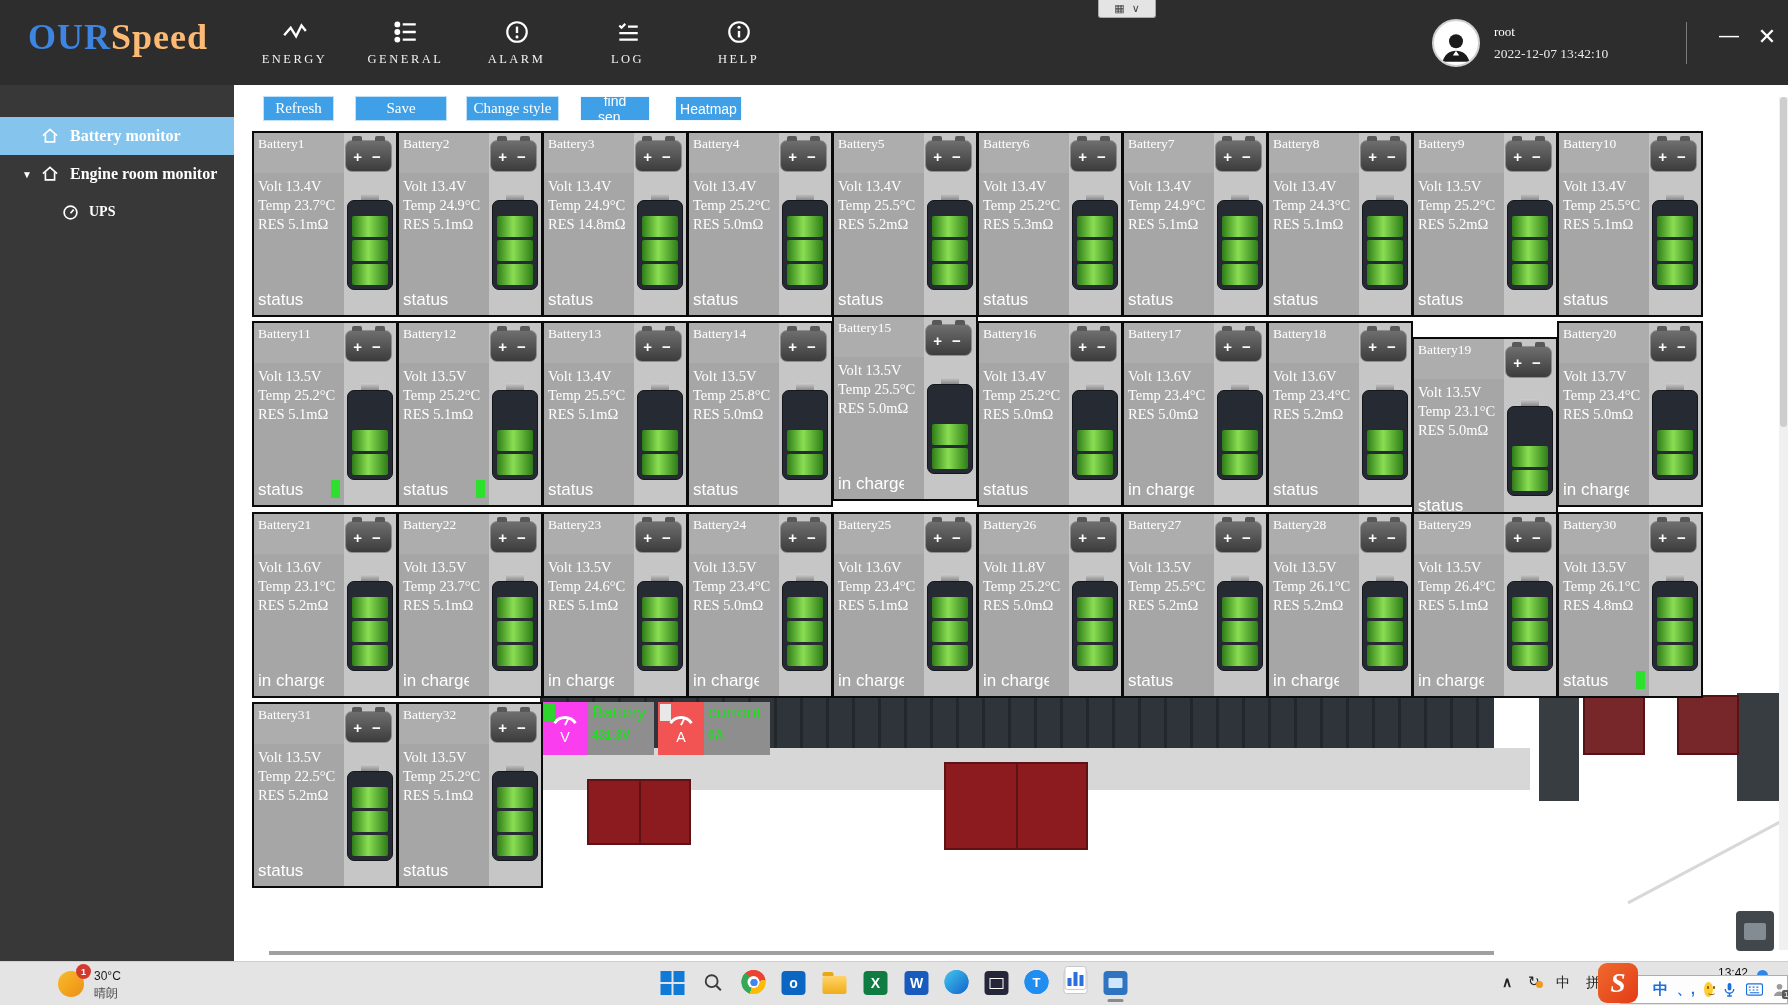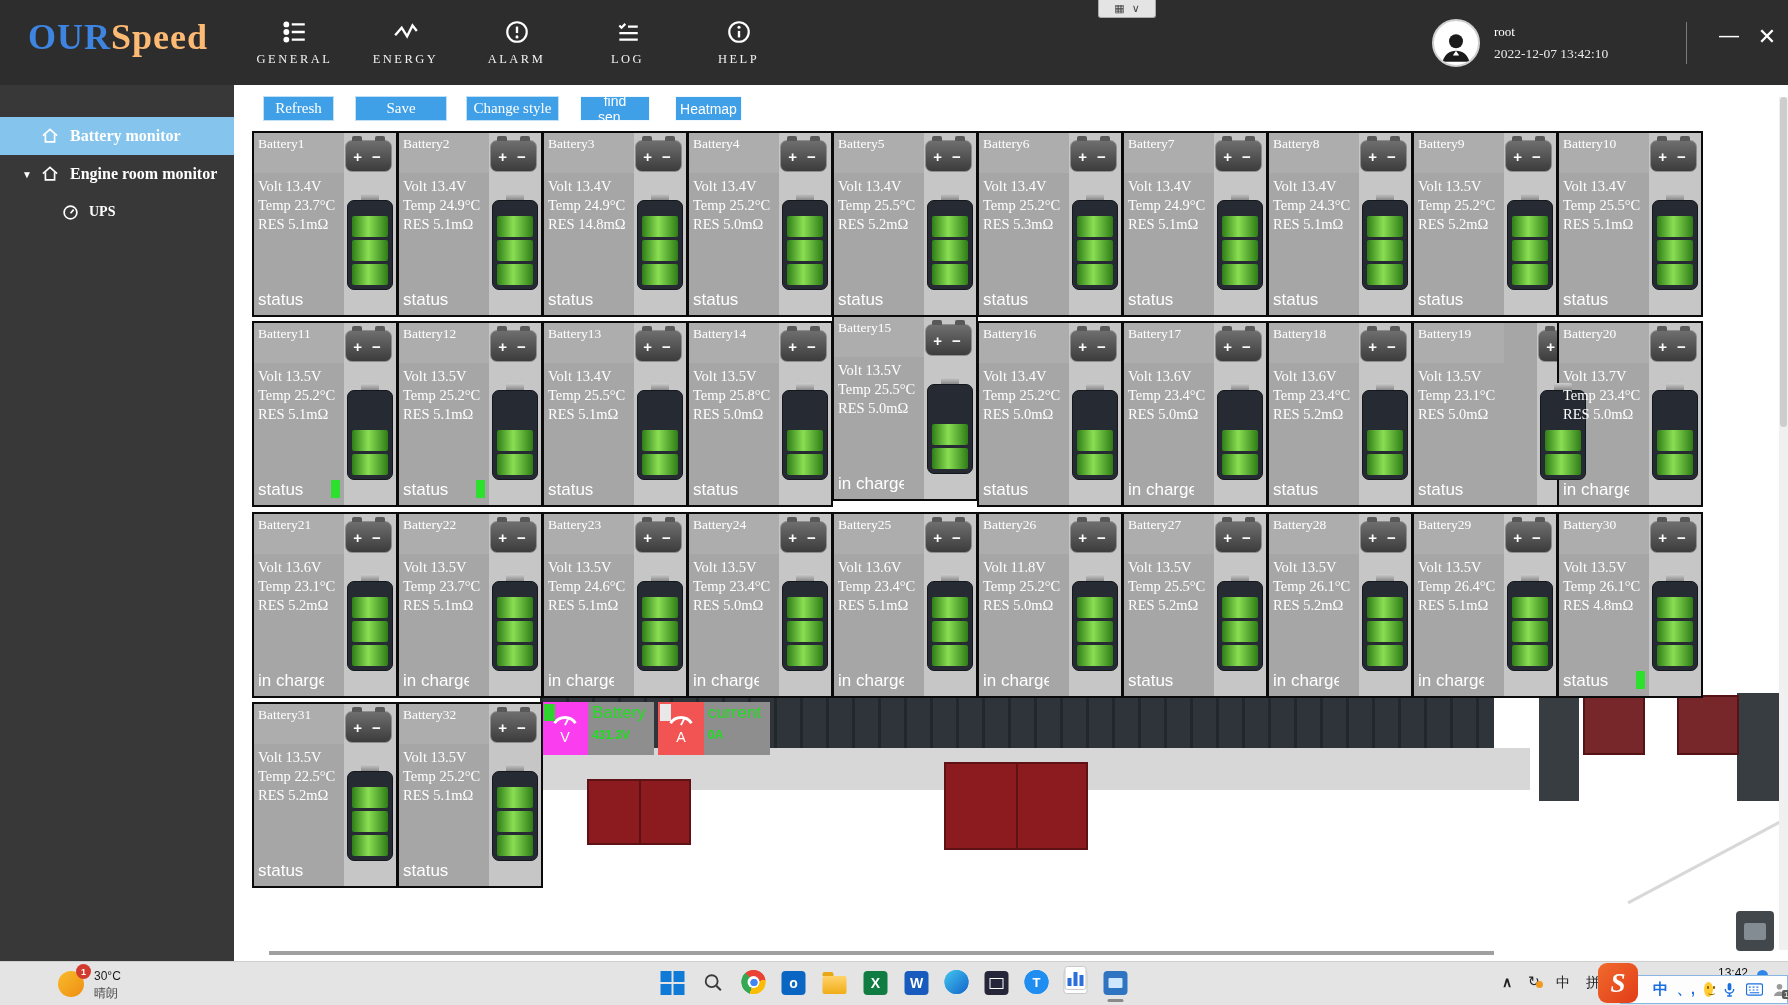--- a/index.html
+++ b/index.html
@@ -146,37 +146,37 @@
 <div class="screen">
 
   <header class="topbar">
     <div class="logo">
       <span class="lg-b">OUR</span><span class="lg-w">Speed</span>
     </div>
     <nav class="tabs" id="tabs">
         <div class="tab">
           <span class="tab-ic">
             <svg viewBox="0 0 24 24" width="26" height="26">
+              <path d="M2 15 L8 8 L13 16 L18 6 L22 11" stroke="#fff" stroke-width="2.2" fill="none"></path>
+            </svg>
+          </span>
+          <span class="tab-label">ENERGY</span>
+        </div>
+        <div class="tab">
+          <span class="tab-ic">
+            <svg viewBox="0 0 24 24" width="26" height="26">
               <g stroke="#fff" stroke-width="2.2" fill="#fff">
                 <circle cx="4" cy="5" r="1.6"></circle>
                 <circle cx="4" cy="12" r="1.6"></circle>
                 <circle cx="4" cy="19" r="1.6"></circle>
                 <path d="M9 5h12M9 12h12M9 19h12" fill="none"></path>
               </g>
             </svg>
           </span>
           <span class="tab-label">GENERAL</span>
-        </div>
-        <div class="tab">
-          <span class="tab-ic">
-            <svg viewBox="0 0 24 24" width="26" height="26">
-              <path d="M2 15 L8 8 L13 16 L18 6 L22 11" stroke="#fff" stroke-width="2.2" fill="none"></path>
-            </svg>
-          </span>
-          <span class="tab-label">ENERGY</span>
         </div>
         <div class="tab">
           <span class="tab-ic">
             <svg viewBox="0 0 24 24" width="26" height="26">
               <circle cx="12" cy="12" r="9" stroke="#fff" stroke-width="2" fill="none"></circle>
               <path d="M12 7v6" stroke="#fff" stroke-width="2.2"></path>
               <circle cx="12" cy="16.5" r="1.4" fill="#fff"></circle>
             </svg>
           </span>
           <span class="tab-label">ALARM</span>
@@ -693,21 +693,21 @@
       <div class="cap"></div>
       <div class="body">
               <div class="seg"></div>
               <div class="seg"></div>
             </div>
     </div>
     <div class="status">status</div>
 
   </div>
 
-  <div class="card" style="left: 1160px; top: 190px; padding-left: 33px;">
+  <div class="card" style="left: 1160px; top: 206px;">
     <div class="rightcol"></div>
     <div class="titleband"></div>
     <div class="title">Battery19</div>
     <div class="term">+ −</div>
     <div class="vals">
       <div>Volt 13.5V</div>
       <div>Temp 23.1°C</div>
       <div>RES 5.0mΩ</div>
     </div>
     <div class="batt">

